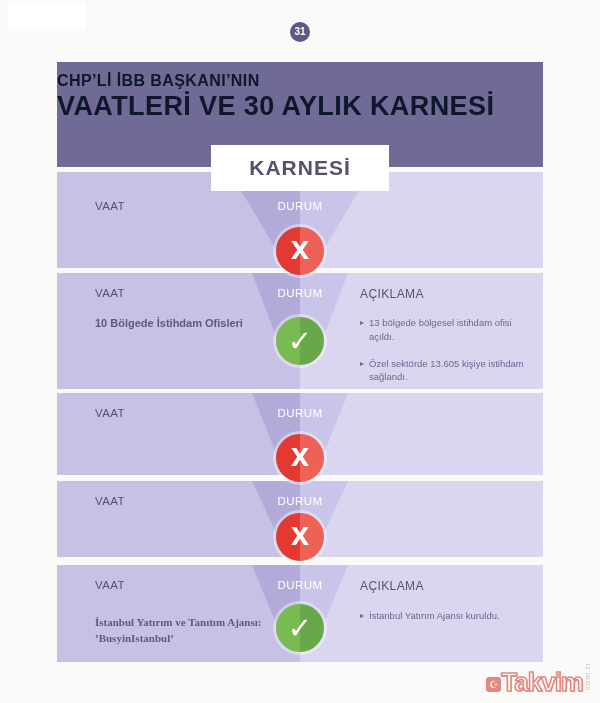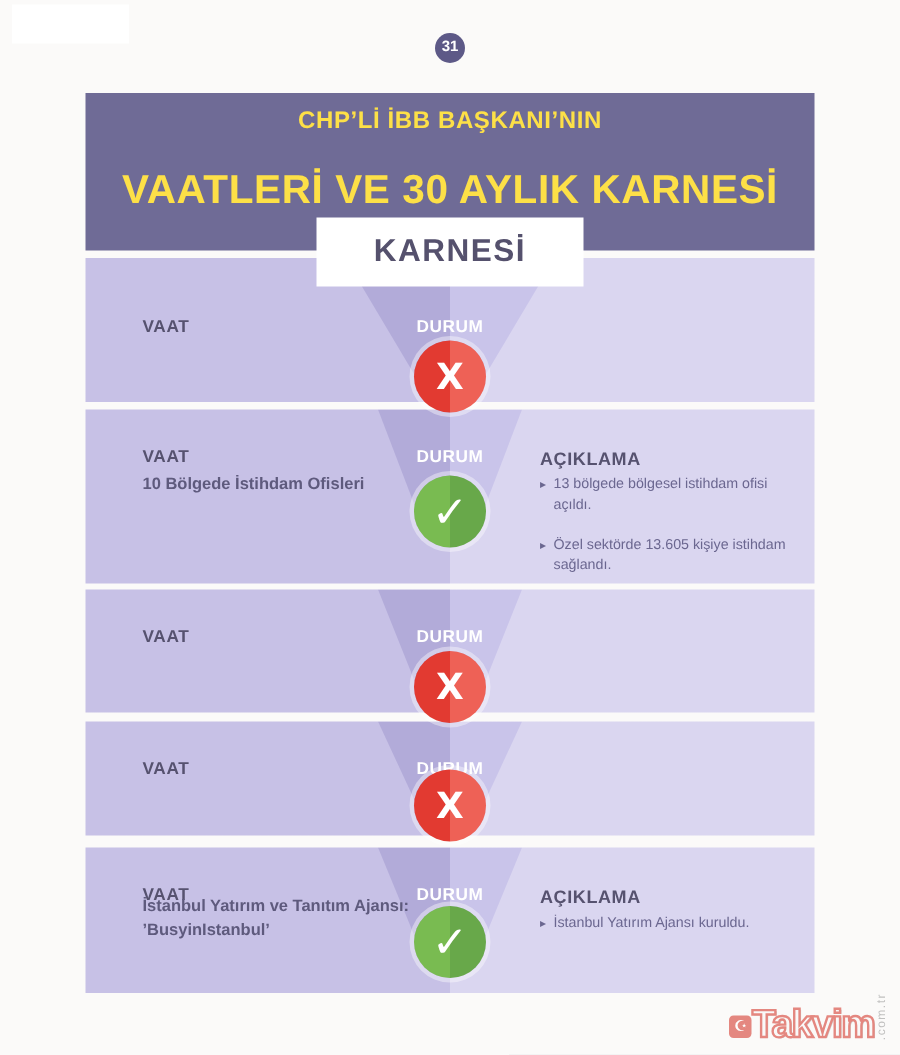--- a/index.html
+++ b/index.html
@@ -14,24 +14,24 @@
   
   .badge {
     position:absolute; left:290px; top:22px; width:20px; height:20px;
     background:var(--badge_bg); border-radius:50%;
     color:#fff; font-size:10px; font-weight:bold; text-align:center; line-height:20px;
   }
 
   
   .header {
     position:absolute; left:57px; top:62px; width:486px; height:105px;
-    background:var(--header_bg); color:#fde047; text-align:center;
+    background:var(--header_bg); color:#0f172a; text-align:left;
   }
   .header .line1 { margin-top:9px; font-size:16px; font-weight:800; letter-spacing:.4px; line-height:19px; }
-  .header .line2 { font-size:27px; font-weight:800; letter-spacing:.4px; line-height:33px;margin-top:20px; }
+  .header .line2 { font-size:27px; font-weight:800; letter-spacing:.4px; line-height:33px; }
 
   .section-box {
     position:absolute; left:211px; top:145px; width:178px; height:46px;
     background:#ffffff; z-index:6; text-align:center;
     color:var(--section_text); font-size:21px; font-weight:800; letter-spacing:1px; line-height:46px;
   }
 
   
   .row {
     position:absolute; left:57px; width:486px;
@@ -48,39 +48,38 @@
     background:linear-gradient(90deg, var(--funnel_left) 0 50%, var(--funnel_right) 50% 100%);
     clip-path:polygon(calc(50% - 48px) 0, calc(50% + 48px) 0, calc(50% + 22px) 100%, calc(50% - 22px) 100%);
   }
   .r1 .funnel { height:79px; clip-path:polygon(calc(50% - 70px) 0, calc(50% + 70px) 0, calc(50% + 23px) 100%, calc(50% - 23px) 100%); }
   .r2 .funnel { height:68px; }
   .r3 .funnel { height:65px; }
   .r4 .funnel { height:56px; }
   .r5 .funnel { height:63px; }
 
   .col-label {
-    position:absolute; z-index:2; font-weight:700; font-size:11.5px; letter-spacing:.4px;
+    position:absolute; z-index:2; font-weight:400; font-size:11.5px; letter-spacing:.4px;
     color:var(--heading_text);
-    margin-top:12px;
   }
   .vaat-label { left:38px; }
   .durum-label { left:0; width:100%; text-align:center; color:#ffffff; }
   .aciklama-label { left:303px; font-size:12px; }
   .r1 .col-label { top:28px; }
   .r2 .col-label, .r3 .col-label, .r4 .col-label, .r5 .col-label { top:14px; }
 
   .promise {
     position:absolute; left:38px; z-index:2;
     font-size:11px; font-weight:700; line-height:1.45; color:var(--body_text);
   }
   .r1 .promise { top:57px; width:195px; }
   .r2 .promise { top:43px; width:220px; }
   .r3 .promise { top:41px; width:195px; }
   .r4 .promise { top:42px; width:220px; }
-  .r5 .promise { top:32px; width:180px; }
+  .r5 .promise { top:50px; width:180px;font-family:Liberation Serif, serif; }
 
   .status-badge {
     position:absolute; left:calc(50% - 24px); width:48px; height:48px; border-radius:50%;
     z-index:3; display:flex; align-items:center; justify-content:center;
     box-shadow:0 0 0 3px rgba(255,255,255,.4);
   }
   .r1 .status-badge { top:55px; }
   .r2 .status-badge { top:44px; }
   .r3 .status-badge { top:41px; }
   .r4 .status-badge { top:32px; }

